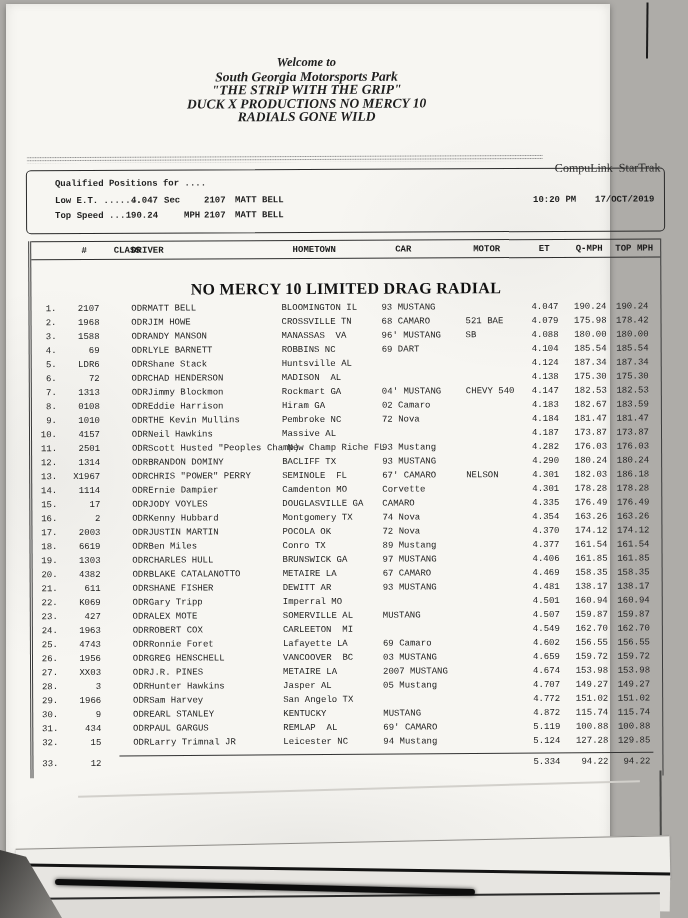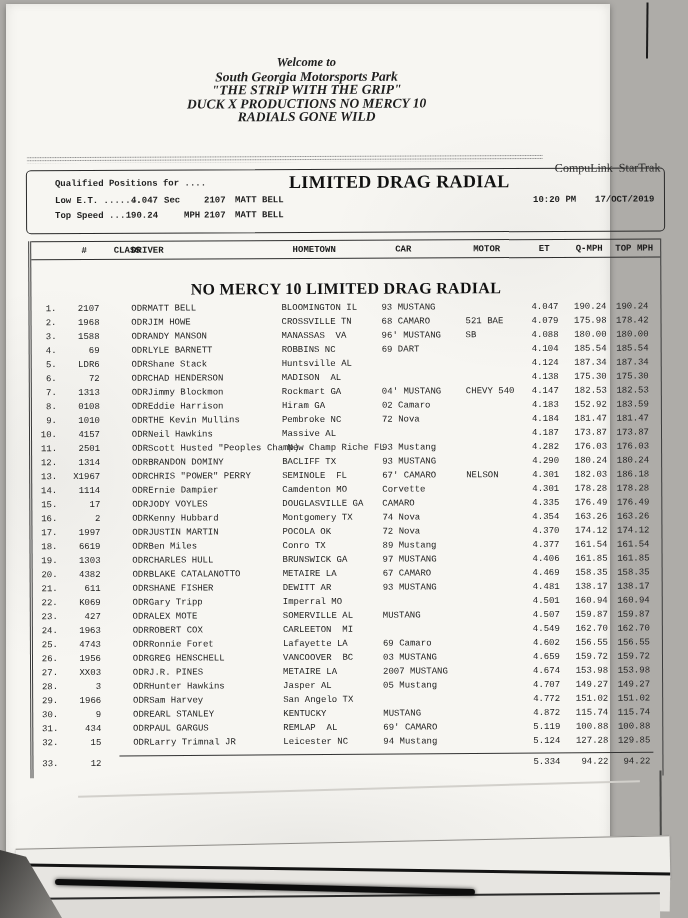--- a/index.html
+++ b/index.html
@@ -76,21 +76,20 @@
       <div>"THE STRIP WITH THE GRIP"</div>
       <div>DUCK X PRODUCTIONS NO MERCY 10</div>
       <div>RADIALS GONE WILD</div>
     </div>
 
     <div class="dot-band"></div>
     <div class="compulink">CompuLink  StarTrak</div>
 
     <div class="info-box">
       <span class="mono q-label">Qualified Positions for ....</span>
-      <div class="class-title">LIMITED DRAG RADIAL</div>
       <span class="mono le-label">Low E.T. .......</span>
       <span class="mono le-val">4.047</span>
       <span class="mono le-unit">Sec</span>
       <span class="mono le-num">2107</span>
       <span class="mono le-name">MATT BELL</span>
       <span class="mono ts-label">Top Speed ...</span>
       <span class="mono ts-val">190.24</span>
       <span class="mono ts-unit">MPH</span>
       <span class="mono ts-num">2107</span>
       <span class="mono ts-name">MATT BELL</span>
@@ -200,21 +199,21 @@
             </div>
             <div class="grid-row trow">
               <span class="cell c-pos">8.</span>
               <span class="cell c-num">0108</span>
               <span class="cell c-cls">ODR</span>
               <span class="cell c-driver">Eddie Harrison</span>
               <span class="cell c-home">Hiram GA</span>
               <span class="cell c-car">02 Camaro</span>
               <span class="cell c-motor"></span>
               <span class="cell c-et">4.183</span>
-              <span class="cell c-qmph">152.92</span>
+              <span class="cell c-qmph">182.67</span>
               <span class="cell c-topmph">183.59</span>
             </div>
             <div class="grid-row trow">
               <span class="cell c-pos">9.</span>
               <span class="cell c-num">1010</span>
               <span class="cell c-cls">ODR</span>
               <span class="cell c-driver">THE Kevin Mullins</span>
               <span class="cell c-home">Pembroke NC</span>
               <span class="cell c-car">72 Nova</span>
               <span class="cell c-motor"></span>
@@ -301,21 +300,21 @@
               <span class="cell c-driver">Kenny Hubbard</span>
               <span class="cell c-home">Montgomery TX</span>
               <span class="cell c-car">74 Nova</span>
               <span class="cell c-motor"></span>
               <span class="cell c-et">4.354</span>
               <span class="cell c-qmph">163.26</span>
               <span class="cell c-topmph">163.26</span>
             </div>
             <div class="grid-row trow">
               <span class="cell c-pos">17.</span>
-              <span class="cell c-num">1997</span>
+              <span class="cell c-num">2003</span>
               <span class="cell c-cls">ODR</span>
               <span class="cell c-driver">JUSTIN MARTIN</span>
               <span class="cell c-home">POCOLA OK</span>
               <span class="cell c-car">72 Nova</span>
               <span class="cell c-motor"></span>
               <span class="cell c-et">4.370</span>
               <span class="cell c-qmph">174.12</span>
               <span class="cell c-topmph">174.12</span>
             </div>
             <div class="grid-row trow">

